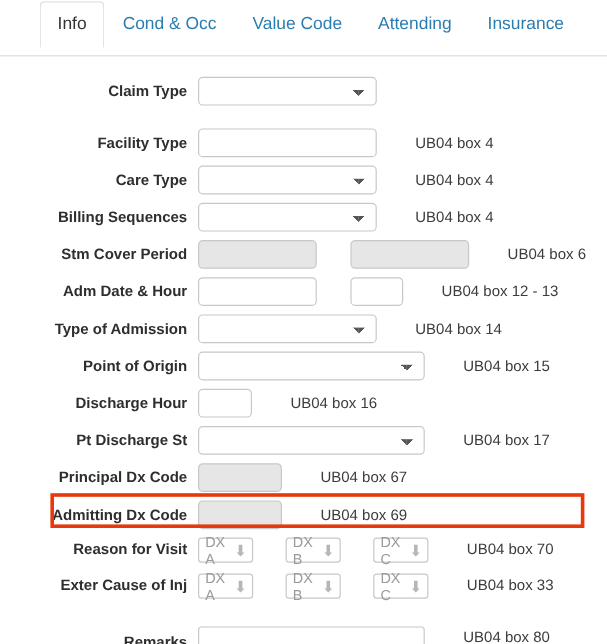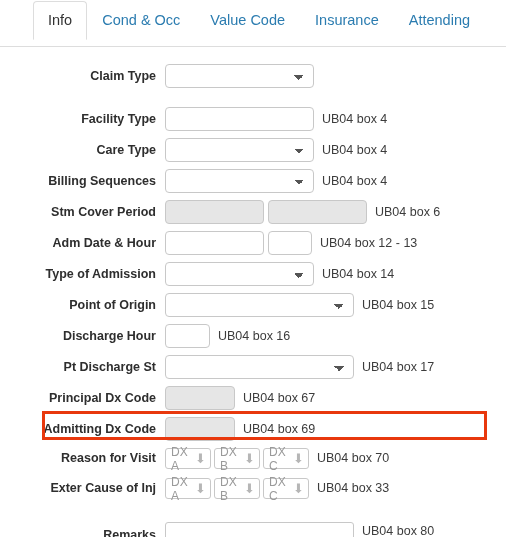--- a/index.html
+++ b/index.html
@@ -72,21 +72,21 @@
     min-width: 165px;
     text-align: right;
     padding-right: 9px;
     font-size: 12.5px;
     font-weight: bold;
     color: #2e2e2e;
     line-height: 26px;
     white-space: nowrap;
   }
 
-  .ctrl-wrap { display: flex; align-items: center; }
+  .ctrl-wrap { display: flex; align-items: center; gap: 24px; }
 
   
   .inp, .sel {
     height: 24px;
     border: 1px solid #c8c8c8;
     border-radius: 4px;
     background: #ffffff;
     font-size: 12.5px;
     color: #333;
     padding: 0 6px;
@@ -178,24 +178,24 @@
     <div class="tab active">
       <span>Info</span>
     </div>
     <div class="tab">
       <span>Cond &amp; Occ</span>
     </div>
     <div class="tab">
       <span>Value Code</span>
     </div>
     <div class="tab">
+      <span>Attending</span>
+    </div>
+    <div class="tab">
       <span>Insurance</span>
-    </div>
-    <div class="tab">
-      <span>Attending</span>
     </div>
   </div>
 
   <div class="form">
 
     <div class="row" style="height:26px;margin-top:16px;margin-bottom:17px;">
       <div class="label">Claim Type</div>
       <div class="ctrl-wrap">
         <select class="sel" style="width:149px;">
           <option></option>

